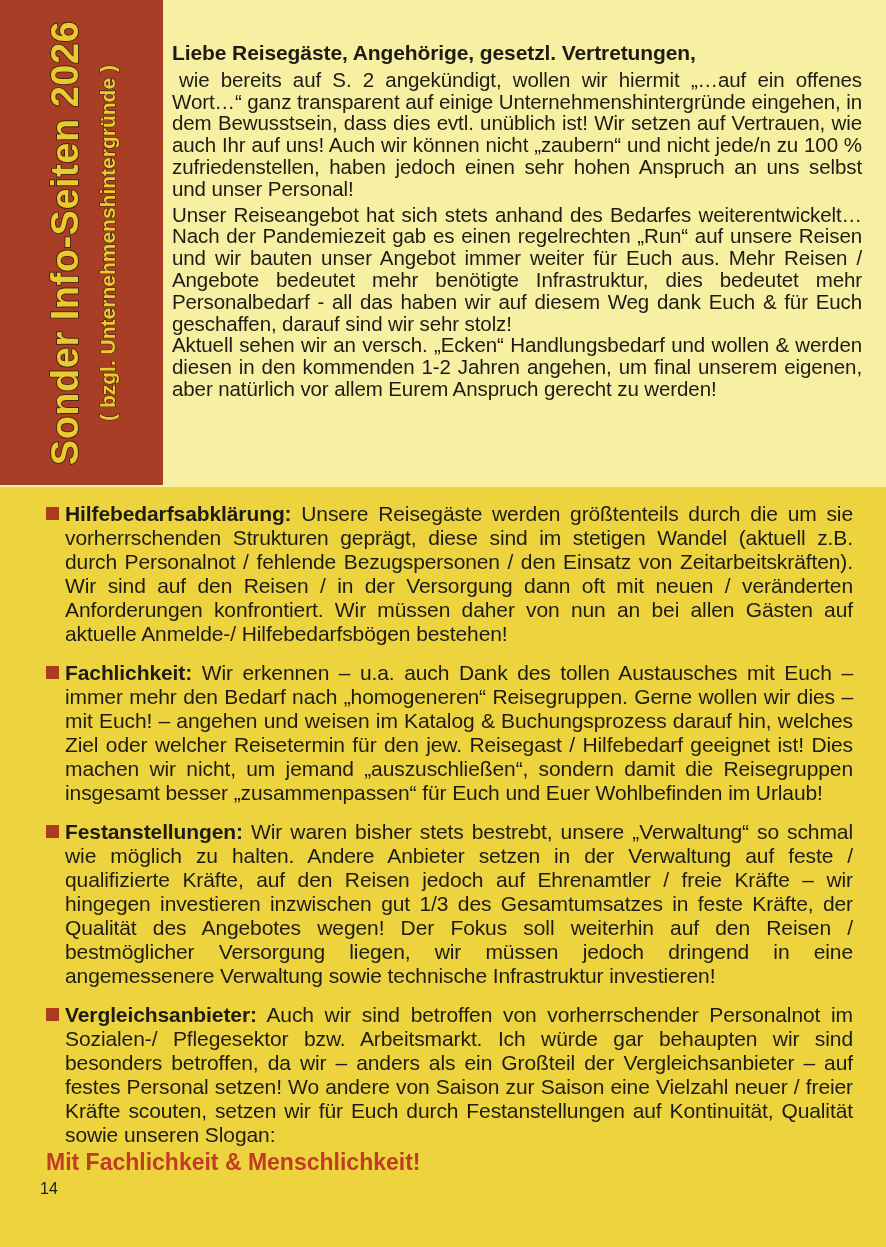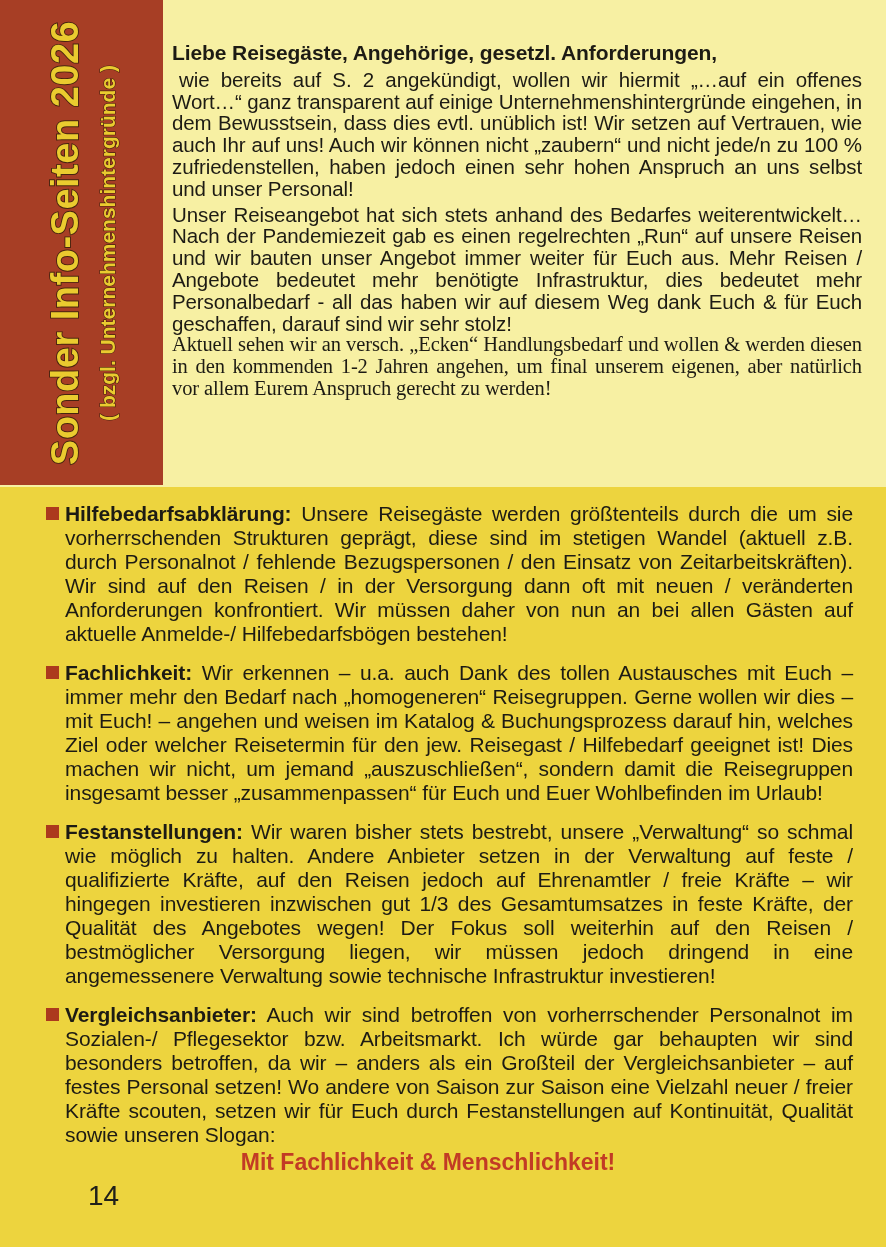--- a/index.html
+++ b/index.html
@@ -38,21 +38,21 @@
   .intro-heading{
     font-size:21px;
     font-weight:bold;
     text-align:left;
     margin-bottom:5px;
   }
   .top-section p{margin:0 0 4px 0;}
   .top-section p.p-first{text-indent:7px;}
   .top-section p.p-nogap{margin-bottom:0;}
   .top-section p.p-gap{margin-bottom:11px;}
-  .top-section p.p-last{margin-bottom:0;font-family:Liberation Serif, serif;}
+  .top-section p.p-last{margin-bottom:0;}
   
   .sidebar{
     position:absolute;left:0;top:0;
     width:163px;height:485px;
     background:var(--sidebar-red);
     overflow:hidden;
   }
   .side-rot{
     position:absolute;left:50%;top:50%;
     transform:translate(-50%,-50%) rotate(-90deg);
@@ -95,40 +95,39 @@
   }
   .bullet-item:last-child{margin-bottom:2px;}
   .sq{
     position:absolute;left:0;top:5px;
     width:13px;height:13px;
     background:var(--bullet-red);
     display:inline-block;
   }
   .bullet-term{font-weight:bold;}
   .slogan{
-    text-align:center;
+    text-align:left;
     padding-right:43px;
     font-size:23px;
     font-weight:bold;
     color:var(--slogan-red);
   }
   .page-number{
     position:absolute;left:40px;top:1180px;
-    font-size:28px;
+    font-size:16px;
     color:#20201a;
-    margin-left:48px;
   }
 </style>
 </head>
 <body>
 
 <div class="page">
 
   <div class="top-section">
-    <div class="intro-heading">Liebe Reisegäste, Angehörige, gesetzl. Anforderungen,</div>
+    <div class="intro-heading">Liebe Reisegäste, Angehörige, gesetzl. Vertretungen,</div>
     <p class="p-first">wie bereits auf S. 2 angekündigt, wollen wir hiermit „…auf ein offenes Wort…“ ganz transparent auf einige Unternehmenshintergründe eingehen, in dem Bewusstsein, dass dies evtl. unüblich ist! Wir setzen auf Vertrauen, wie auch Ihr auf uns! Auch wir können nicht „zaubern“ und nicht jede/n zu 100 % zufriedenstellen, haben jedoch einen sehr hohen Anspruch an uns selbst und unser Personal!</p>
     <p class="p-nogap">Unser Reiseangebot hat sich stets anhand des Bedarfes weiterentwickelt… Nach der Pandemiezeit gab es einen regelrechten „Run“ auf unsere Reisen und wir bauten unser Angebot immer weiter für Euch aus. Mehr Reisen / Angebote bedeutet mehr benötigte Infrastruktur, dies bedeutet mehr Personalbedarf - all das haben wir auf diesem Weg dank Euch &amp; für Euch geschaffen, darauf sind wir sehr stolz!</p>
     <p class="p-last">Aktuell sehen wir an versch. „Ecken“ Handlungsbedarf und wollen &amp; werden diesen in den kommenden 1-2 Jahren angehen, um final unserem eigenen, aber natürlich vor allem Eurem Anspruch gerecht zu werden!</p>
   </div>
 
   <div class="sidebar">
     <div class="side-rot">
       <span class="side-title">Sonder Info-Seiten 2026</span>
       <span class="side-subtitle">( bzgl. Unternehmenshintergründe )</span>
     </div>

